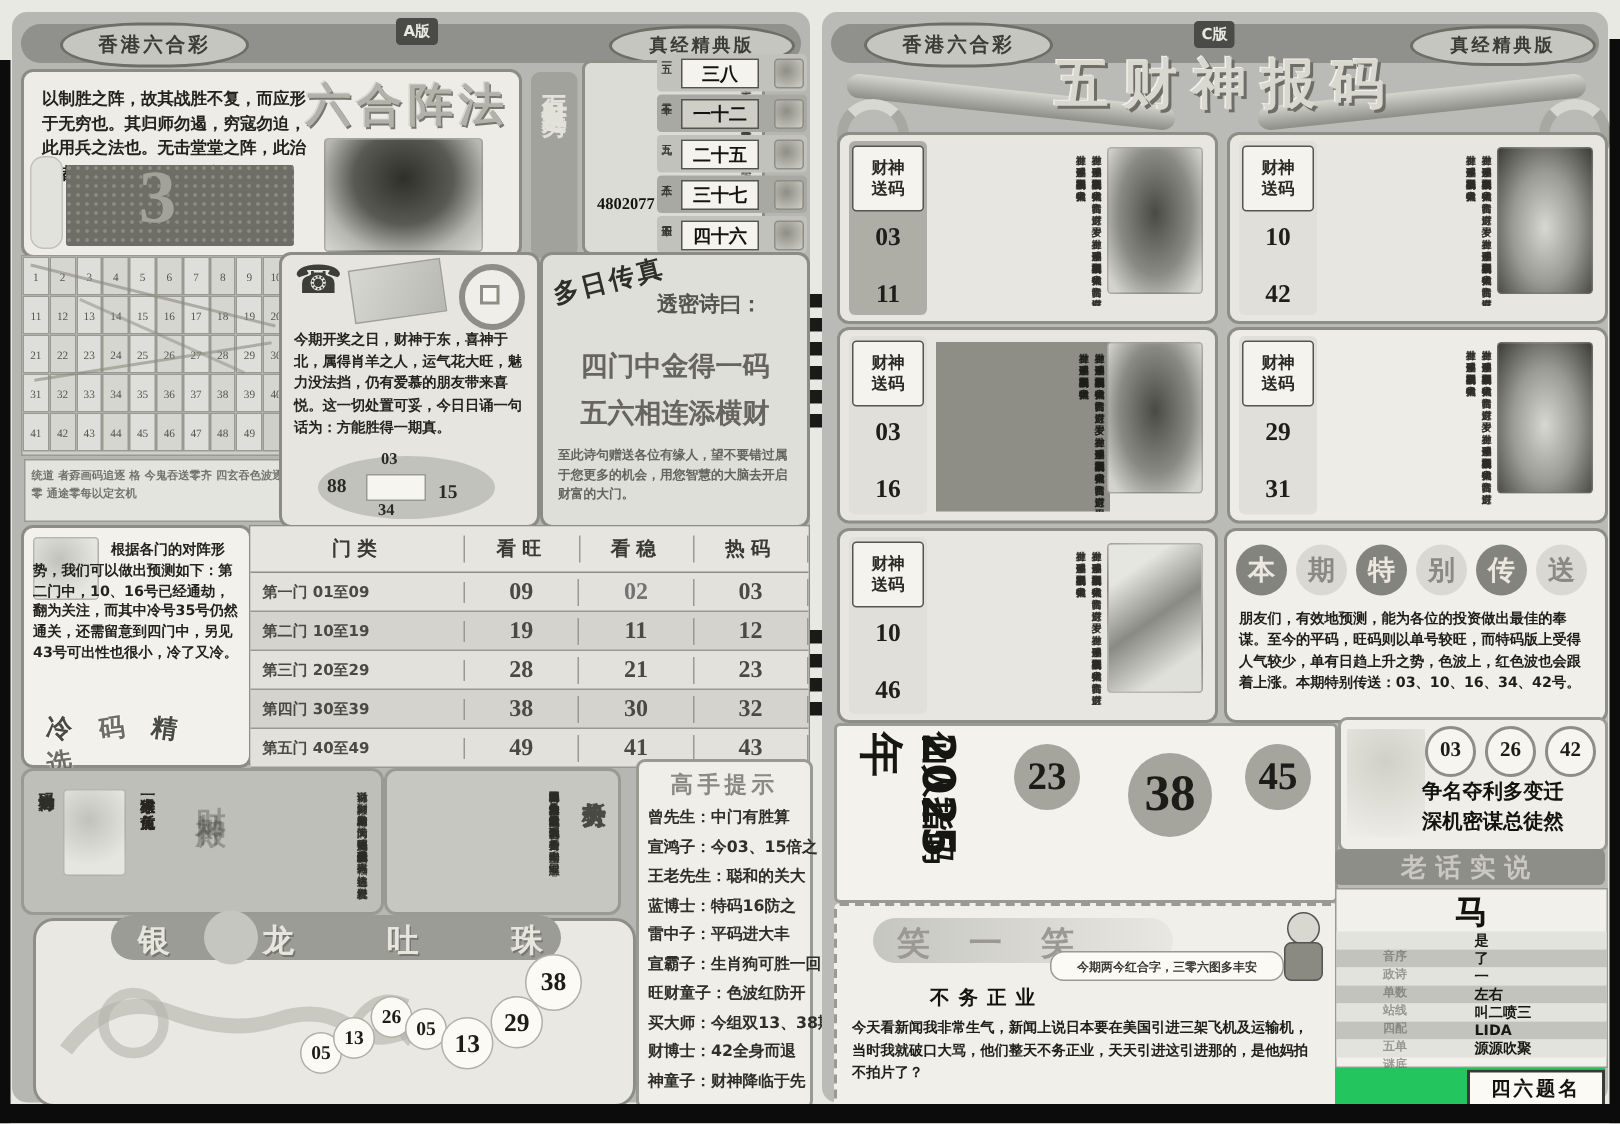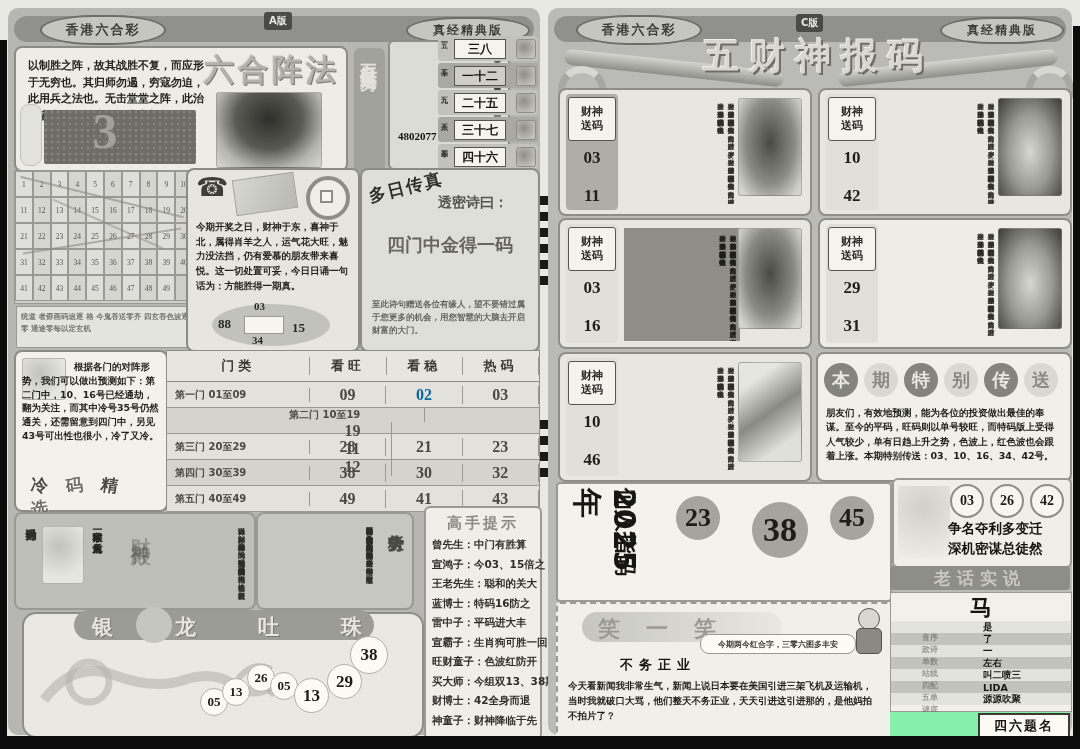--- a/index.html
+++ b/index.html
@@ -190,44 +190,45 @@
       <div class="abs" style="left:56px;top:146px;width:38px;height:16px;background:#f6f5ef;border:1px solid #9a9a94;"></div>
       <div class="abs serifnum" style="left:104px;top:150px;font-size:13px;font-weight:bold;">15</div>
       <div class="abs serifnum" style="left:64px;top:164px;font-size:11px;font-weight:bold;">34</div>
     </div>
 
     <div class="box" style="left:352px;top:160px;width:176px;height:180px;background:#dfdfd9;">
       <div class="abs hand" style="left:6px;top:6px;font-size:17px;color:#2e2e2a;transform:rotate(-14deg);letter-spacing:2px;">多日传真</div>
       <div class="abs hand" style="left:76px;top:24px;font-size:14px;color:#55554f;">透密诗曰：</div>
       <div class="abs hand" style="left:12px;top:60px;width:152px;text-align:center;font-size:18px;color:#66665e;line-height:1.7;font-family:'DejaVu Serif',serif;">
         <div>四门中金得一码</div>
+        <div>五六相连添横财</div>
       </div>
       <div class="abs" style="left:10px;top:128px;width:156px;font-size:8.5px;line-height:1.5;color:rgba(60,60,55,.75);font-weight:bold;">至此诗句赠送各位有缘人，望不要错过属于您更多的机会，用您智慧的大脑去开启财富的大门。</div>
     </div>
 
     <div class="box" style="left:6px;top:342px;width:150px;height:158px;background:#f2f1eb;">
       <div class="abs imgph img-kid" style="left:6px;top:6px;width:42px;height:40px;"></div>
       <div class="abs hand" style="left:6px;top:8px;width:138px;font-size:9.5px;line-height:1.45;color:#24241f;text-indent:52px;">根据各门的对阵形势，我们可以做出预测如下：第二门中，10、16号已经通劫，翻为关注，而其中冷号35号仍然通关，还需留意到四门中，另见43号可出性也很小，冷了又冷。</div>
       <div class="abs" id="cold-stamp" style="left:6px;top:122px;width:138px;height:30px;"><span class="stampchar" style="font-size: 17px; margin: 0px 9px; transform: rotate(8deg); color: rgb(74, 74, 68);">冷</span><span class="stampchar" style="font-size: 17px; margin: 0px 9px; transform: rotate(-8deg); color: rgb(110, 110, 102);">码</span><span class="stampchar" style="font-size: 17px; margin: 0px 9px; transform: rotate(8deg); color: rgb(74, 74, 68);">精</span><span class="stampchar" style="font-size: 17px; margin: 0px 9px; transform: rotate(-8deg); color: rgb(110, 110, 102);">选</span></div>
     </div>
 
     <div class="abs" id="ltable" style="left:158px;top:342px;width:372px;height:158px;border:1px solid #8e8e88;background:#dddcd6;">
         <div style="display: flex; height: 30px; background: rgb(230, 229, 223); border-bottom: 1px solid rgb(142, 142, 136); align-items: center;">
           <div class="hand" style="width: 144px; text-align: center; font-size: 13px; color: rgb(58, 58, 52); border-right: 1px solid rgb(154, 154, 148); letter-spacing: 4px;">门类</div>
           <div class="hand" style="width: 76px; text-align: center; font-size: 13px; color: rgb(58, 58, 52); border-right: 1px solid rgb(154, 154, 148); letter-spacing: 4px;">看旺</div>
           <div class="hand" style="width: 76px; text-align: center; font-size: 13px; color: rgb(58, 58, 52); border-right: 1px solid rgb(154, 154, 148); letter-spacing: 4px;">看稳</div>
           <div class="hand" style="width: 76px; text-align: center; font-size: 13px; color: rgb(58, 58, 52); border-right: 1px solid rgb(154, 154, 148); letter-spacing: 4px;">热码</div>
         </div>
         <div style="display: flex; height: 25px; align-items: center; border-bottom: 1px solid rgb(154, 154, 148); background: rgb(226, 225, 219);">
           <div class="hand" style="width: 144px; padding-left: 8px; box-sizing: border-box; font-size: 10px; color: rgb(74, 74, 68); border-right: 1px solid rgb(154, 154, 148);">第一门 01至09</div>
           <div class="serifnum" style="width: 76px; text-align: center; font-size: 16px; font-weight: bold; color: rgb(74, 74, 68); border-right: 1px solid rgb(154, 154, 148);">09</div>
-          <div class="serifnum" style="width: 76px; text-align: center; font-size: 16px; font-weight: bold; color: #0369a1; border-right: 1px solid rgb(154, 154, 148);">02</div>
+          <div class="serifnum" style="width: 76px; text-align: center; font-size: 16px; font-weight: bold; color: #737373; border-right: 1px solid rgb(154, 154, 148);">02</div>
           <div class="serifnum" style="width: 76px; text-align: center; font-size: 16px; font-weight: bold; color: rgb(74, 74, 68); border-right: 1px solid rgb(154, 154, 148);">03</div>
         </div>
-        <div style="display: flex; height: 25px; align-items: center; border-bottom: 1px solid rgb(154, 154, 148); background: rgb(212, 211, 205); flex-direction: column;">
+        <div style="display: flex; height: 25px; align-items: center; border-bottom: 1px solid rgb(154, 154, 148); background: rgb(212, 211, 205);">
           <div class="hand" style="width: 144px; padding-left: 8px; box-sizing: border-box; font-size: 10px; color: rgb(74, 74, 68); border-right: 1px solid rgb(154, 154, 148);">第二门 10至19</div>
           <div class="serifnum" style="width: 76px; text-align: center; font-size: 16px; font-weight: bold; color: rgb(74, 74, 68); border-right: 1px solid rgb(154, 154, 148);">19</div>
           <div class="serifnum" style="width: 76px; text-align: center; font-size: 16px; font-weight: bold; color: rgb(74, 74, 68); border-right: 1px solid rgb(154, 154, 148);">11</div>
           <div class="serifnum" style="width: 76px; text-align: center; font-size: 16px; font-weight: bold; color: rgb(74, 74, 68); border-right: 1px solid rgb(154, 154, 148);">12</div>
         </div>
         <div style="display: flex; height: 25px; align-items: center; border-bottom: 1px solid rgb(154, 154, 148); background: rgb(226, 225, 219);">
           <div class="hand" style="width: 144px; padding-left: 8px; box-sizing: border-box; font-size: 10px; color: rgb(74, 74, 68); border-right: 1px solid rgb(154, 154, 148);">第三门 20至29</div>
           <div class="serifnum" style="width: 76px; text-align: center; font-size: 16px; font-weight: bold; color: rgb(74, 74, 68); border-right: 1px solid rgb(154, 154, 148);">28</div>
           <div class="serifnum" style="width: 76px; text-align: center; font-size: 16px; font-weight: bold; color: rgb(74, 74, 68); border-right: 1px solid rgb(154, 154, 148);">21</div>
           <div class="serifnum" style="width: 76px; text-align: center; font-size: 16px; font-weight: bold; color: rgb(74, 74, 68); border-right: 1px solid rgb(154, 154, 148);">23</div>
@@ -469,21 +470,21 @@
           <div class="oldrow">
             <div class="lbl">五单</div>
             <div class="val">LIDA</div>
           </div>
           <div class="oldrow">
             <div class="lbl">谜底</div>
             <div class="val">源源吹聚</div>
           </div>
         </div>
     </div>
-    <div class="abs" style="left:342px;top:704px;width:180px;height:24px;background:#86efac;">
+    <div class="abs" style="left:342px;top:704px;width:180px;height:24px;background:#22c55e;">
       <div class="abs" style="left:88px;top:1px;width:88px;height:21px;background:#fbfaf4;border:2px solid #3a3a34;display:flex;
            align-items:center;justify-content:center;font-weight:bold;font-size:13px;letter-spacing:2px;color:#14140f;">四六题名</div>
     </div>
   </div>
 
   <div class="edge" style="left:0;top:40px;width:7px;bottom:0;"></div>
   <div class="edge" style="right:0;top:26px;width:7px;bottom:0;"></div>
   <div class="edge" style="left:0;right:0;bottom:0;height:13px;"></div>
 </div>
 

